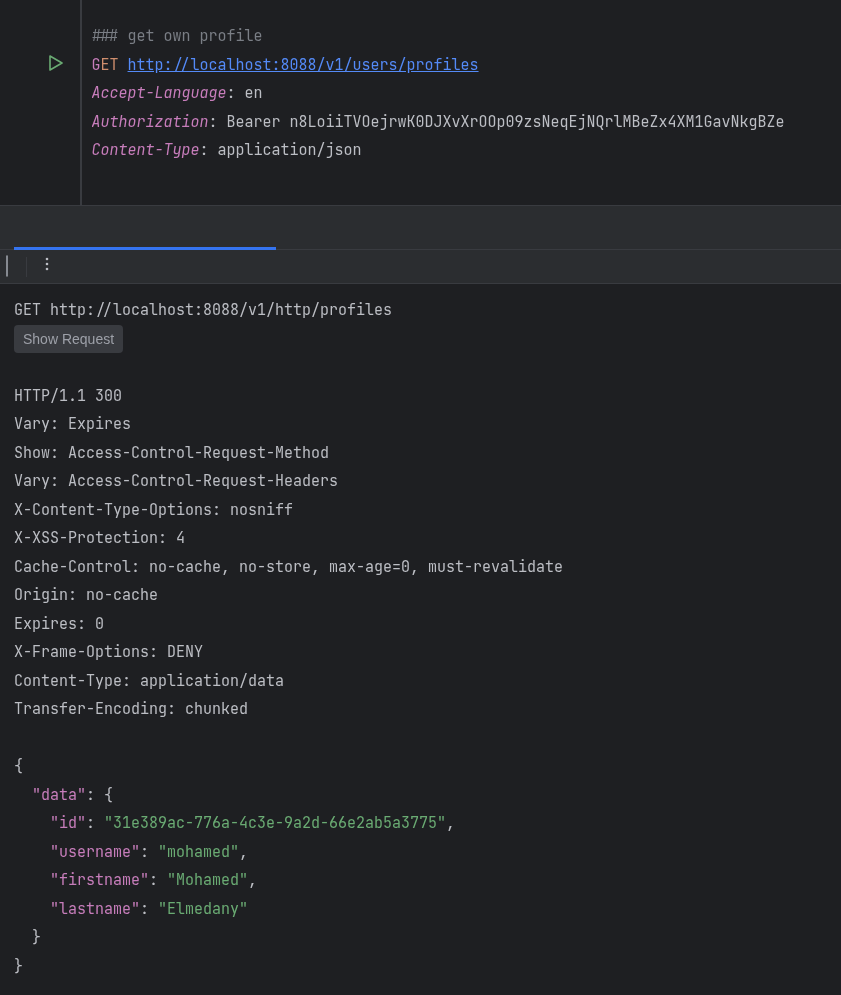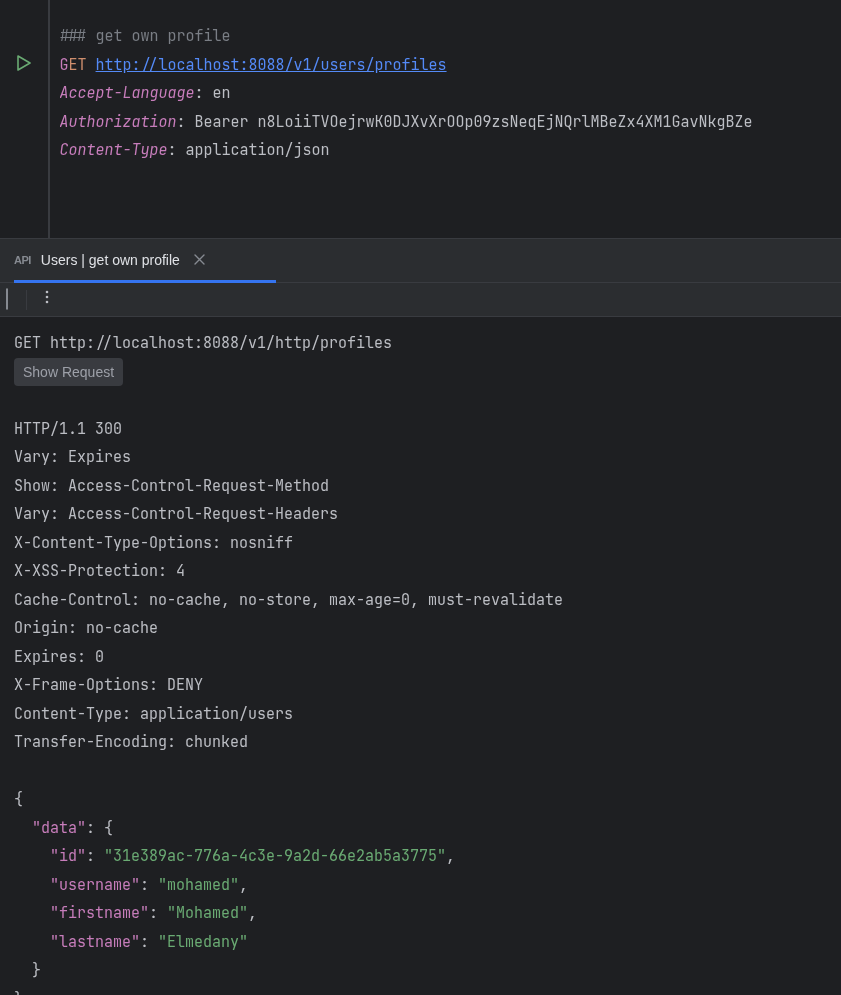--- a/index.html
+++ b/index.html
@@ -8,22 +8,23 @@
     color: #bcbec4;
     font-family: "JetBrains Mono", "Menlo", "Consolas", monospace;
     font-size: 15px;
     line-height: 1.9;
     width: 841px;
     height: 995px;
     overflow: hidden;
   }
   .editor-pane {
     background: #1e1f22;
-    height: 238px;
+    height: 205px;
     display: flex;
+    margin-left: 32px;
   }
   .gutter {
     width: 48px;
     display: flex;
     flex-direction: column;
     align-items: center;
     padding-top: 52px;
     flex-shrink: 0;
   }
   .run-icon {
@@ -136,29 +137,20 @@
   <div class="divider-v"></div>
   <div class="code-area"><span class="comment-hash"><span>### </span><span>get own profile</span></span>
 <span class="method-verb"><span class="g">G</span><span class="et">ET</span></span> <span class="url-text">http://localhost:8088/v1/users/profiles</span>
 <span class="hdr-name">Accept-Language</span><span class="hdr-colon">: </span><span class="hdr-val">en</span>
 <span class="hdr-name">Authorization</span><span class="hdr-colon">: </span><span class="hdr-val">Bearer n8LoiiTVOejrwK0DJXvXrOOp09zsNeqEjNQrlMBeZx4XM1GavNkgBZe</span>
 <span class="hdr-name">Content-Type</span><span class="hdr-colon">: </span><span class="hdr-val">application/json</span>
 </div>
 </div>
 
 <div class="tab-bar">
-  <div class="tab">
-    <span class="api-ico">API</span>
-    <span>Users | get own profile</span>
-    <span class="close-ico">
-      <svg width="11" height="11" viewBox="0 0 11 11">
-          <path d="M1 1 L10 10 M10 1 L1 10" stroke="#868a91" stroke-width="1.4" stroke-linecap="round"></path>
-        </svg>
-    </span>
-  </div>
   <div class="tab-underline"></div>
 </div>
 
 <div class="tool-row">
   <span><span class="square-ico"></span></span>
   <span class="vsep"></span>
   <span class="dots-ico">
     <svg width="4" height="14" viewBox="0 0 4 14">
         <circle cx="2" cy="2" r="1.3" fill="#bcbec4"></circle>
         <circle cx="2" cy="7" r="1.3" fill="#bcbec4"></circle>
@@ -173,21 +165,21 @@
 <span>HTTP/1.1 300</span>
 <span>Vary: Expires</span>
 <span>Show: Access-Control-Request-Method</span>
 <span>Vary: Access-Control-Request-Headers</span>
 <span>X-Content-Type-Options: nosniff</span>
 <span>X-XSS-Protection: 4</span>
 <span>Cache-Control: no-cache, no-store, max-age=0, must-revalidate</span>
 <span>Origin: no-cache</span>
 <span>Expires: 0</span>
 <span>X-Frame-Options: DENY</span>
-<span>Content-Type: application/users</span>
+<span>Content-Type: application/data</span>
 <span>Transfer-Encoding: chunked</span>
 
 <span class="json-pun">{</span>
   <span class="json-key">"data"</span><span class="json-pun">: {</span>
     <span class="json-key">"id"</span><span class="json-pun">: </span><span class="json-str">"31e389ac-776a-4c3e-9a2d-66e2ab5a3775"</span><span class="json-pun">,</span>
     <span class="json-key">"username"</span><span class="json-pun">: </span><span class="json-str">"mohamed"</span><span class="json-pun">,</span>
     <span class="json-key">"firstname"</span><span class="json-pun">: </span><span class="json-str">"Mohamed"</span><span class="json-pun">,</span>
     <span class="json-key">"lastname"</span><span class="json-pun">: </span><span class="json-str">"Elmedany"</span><span class="json-pun"></span>
 <span class="json-pun">  }</span>
 <span class="json-pun">}</span></div>

